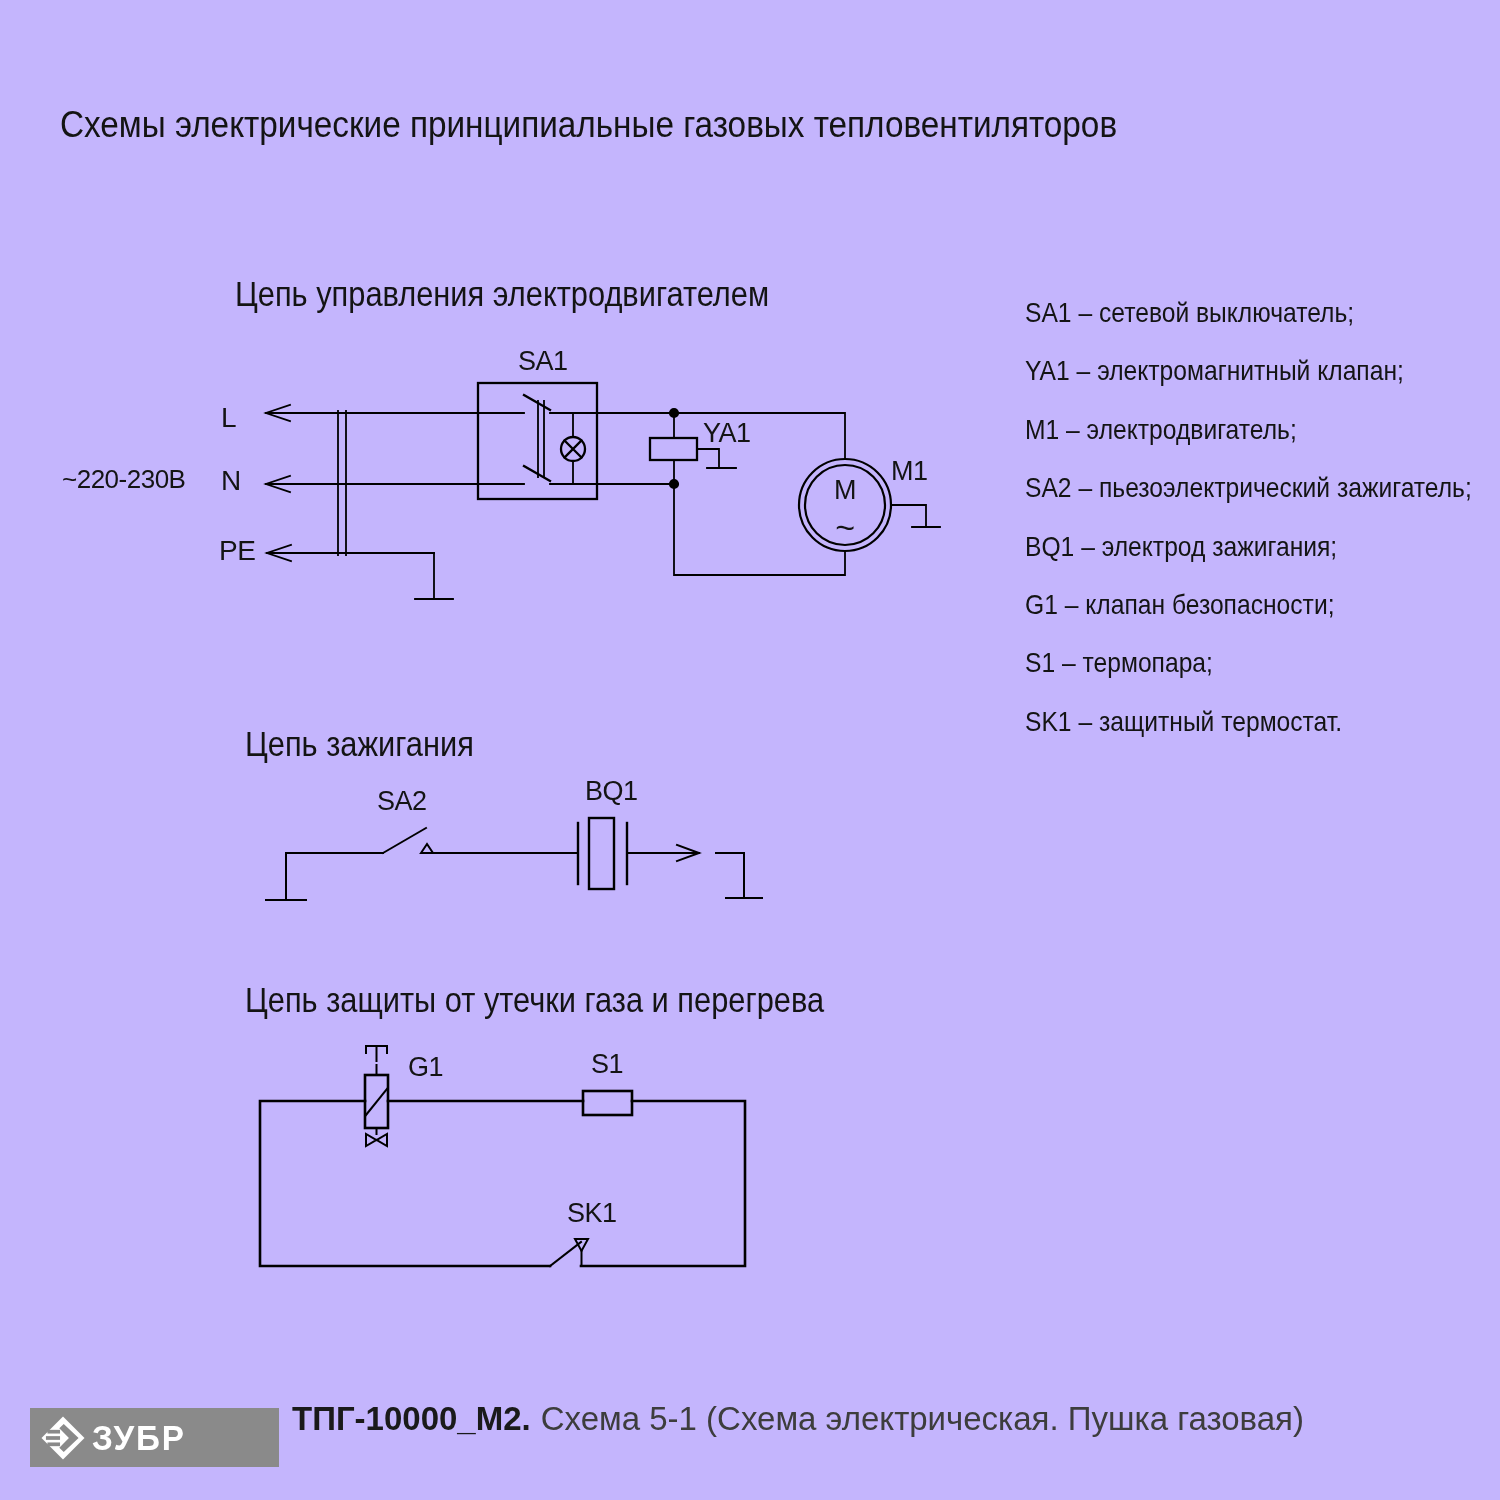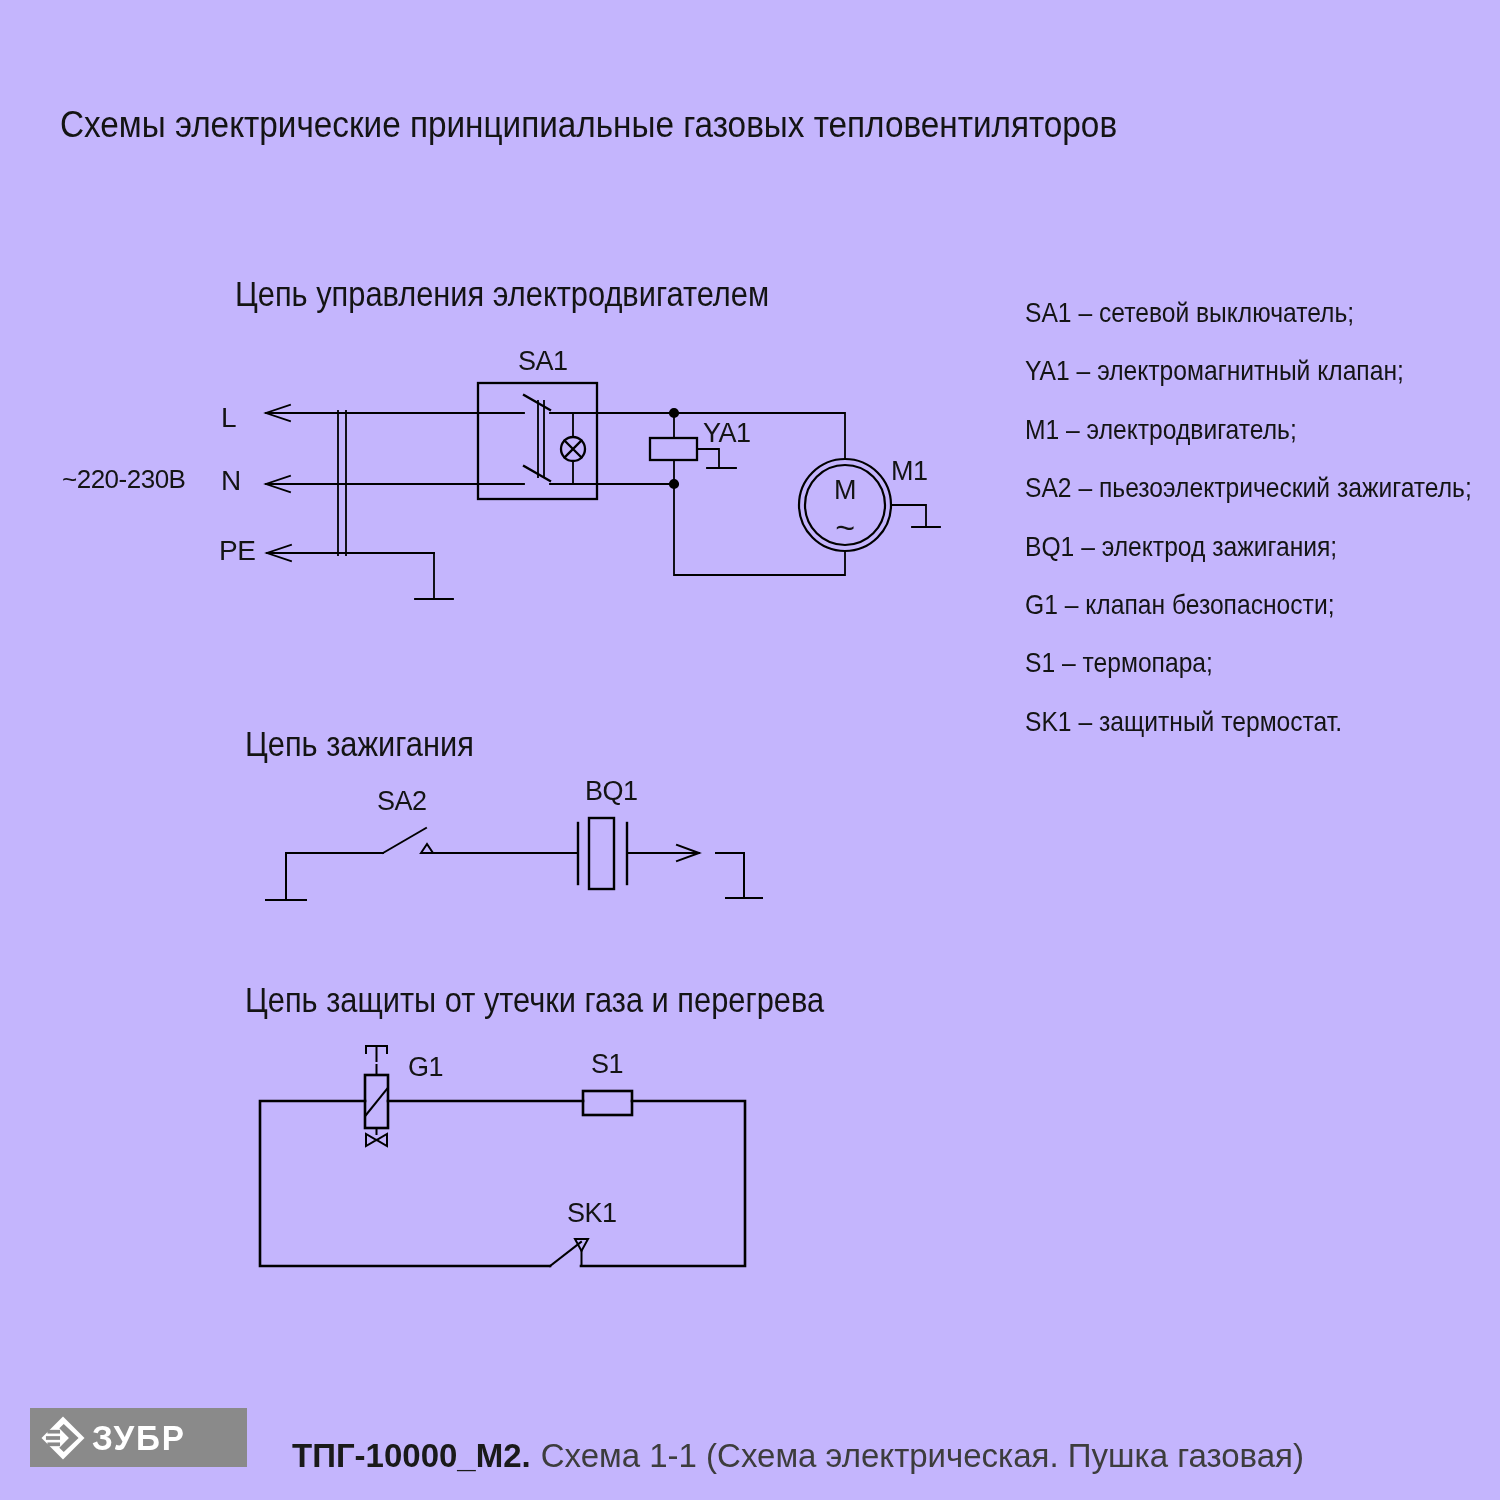--- a/index.html
+++ b/index.html
@@ -9,26 +9,26 @@
   .page-title{left:60px;top:104px;font-size:37px;transform:scaleX(0.90);}
   .sec-title{font-size:35px;transform:scaleX(0.88);}
   .t1{left:235px;top:274px;}
   .t2{left:245px;top:724px;}
   .t3{left:245px;top:980px;}
   .schematic{position:absolute;left:0;top:0;}
   .legend{position:absolute;left:1025px;top:284px;font-size:28px;color:#141414;
           transform:scaleX(0.88);transform-origin:0 0;}
   .legend-item{height:58.4px;line-height:58.4px;white-space:nowrap;}
   .footer{position:absolute;left:0;top:1400px;width:1500px;height:80px;}
-  .logo{position:absolute;left:30px;top:8px;width:217px;height:59px;background:#8a8a8a;
+  .logo{position:absolute;left:30px;top:8px;width:249px;height:59px;background:#8a8a8a;
         display:flex;align-items:center;}
   .logo-emblem{margin-left:10px;}
   .brand{color:#ffffff;font-weight:800;font-size:35px;letter-spacing:2px;
          margin-left:6px;transform:scaleX(0.95);transform-origin:0 50%;}
-  .caption{position:absolute;left:292px;top:0;height:75px;display:flex;align-items:flex-end;
+  .caption{position:absolute;left:292px;top:0;height:75px;display:flex;align-items:flex-start;
            white-space:nowrap;font-size:33px;}
   .caption .model{font-weight:700;color:#1a1a1a;}
   .caption .desc{font-weight:300;color:#3d3d3d;margin-left:10px;}
   svg text{font-family:"Liberation Sans",sans-serif;fill:#141414;letter-spacing:-0.5px;}
 </style>
 </head>
 <body>
 
 <div class="page">
 
@@ -150,17 +150,17 @@
         <polygon points="31,2 60,31 31,60 2,31" fill="#ffffff"></polygon>
         <polygon points="32,12 52,31 32,50 26,44 39,31 26,18" fill="#8a8a8a"></polygon>
         <rect x="10" y="20" width="17" height="5" fill="#8a8a8a"></rect>
         <rect x="8" y="28.5" width="19" height="5" fill="#8a8a8a"></rect>
         <rect x="10" y="37" width="17" height="5" fill="#8a8a8a"></rect>
       </svg>
       <span class="brand">ЗУБР</span>
     </div>
     <div class="caption">
       <span class="model">ТПГ-10000_М2.</span>
-      <span class="desc">Схема 1-1 (Схема электрическая. Пушка газовая)</span>
+      <span class="desc">Схема 5-1 (Схема электрическая. Пушка газовая)</span>
     </div>
   </div>
 
 </div>
 
 </body></html>

